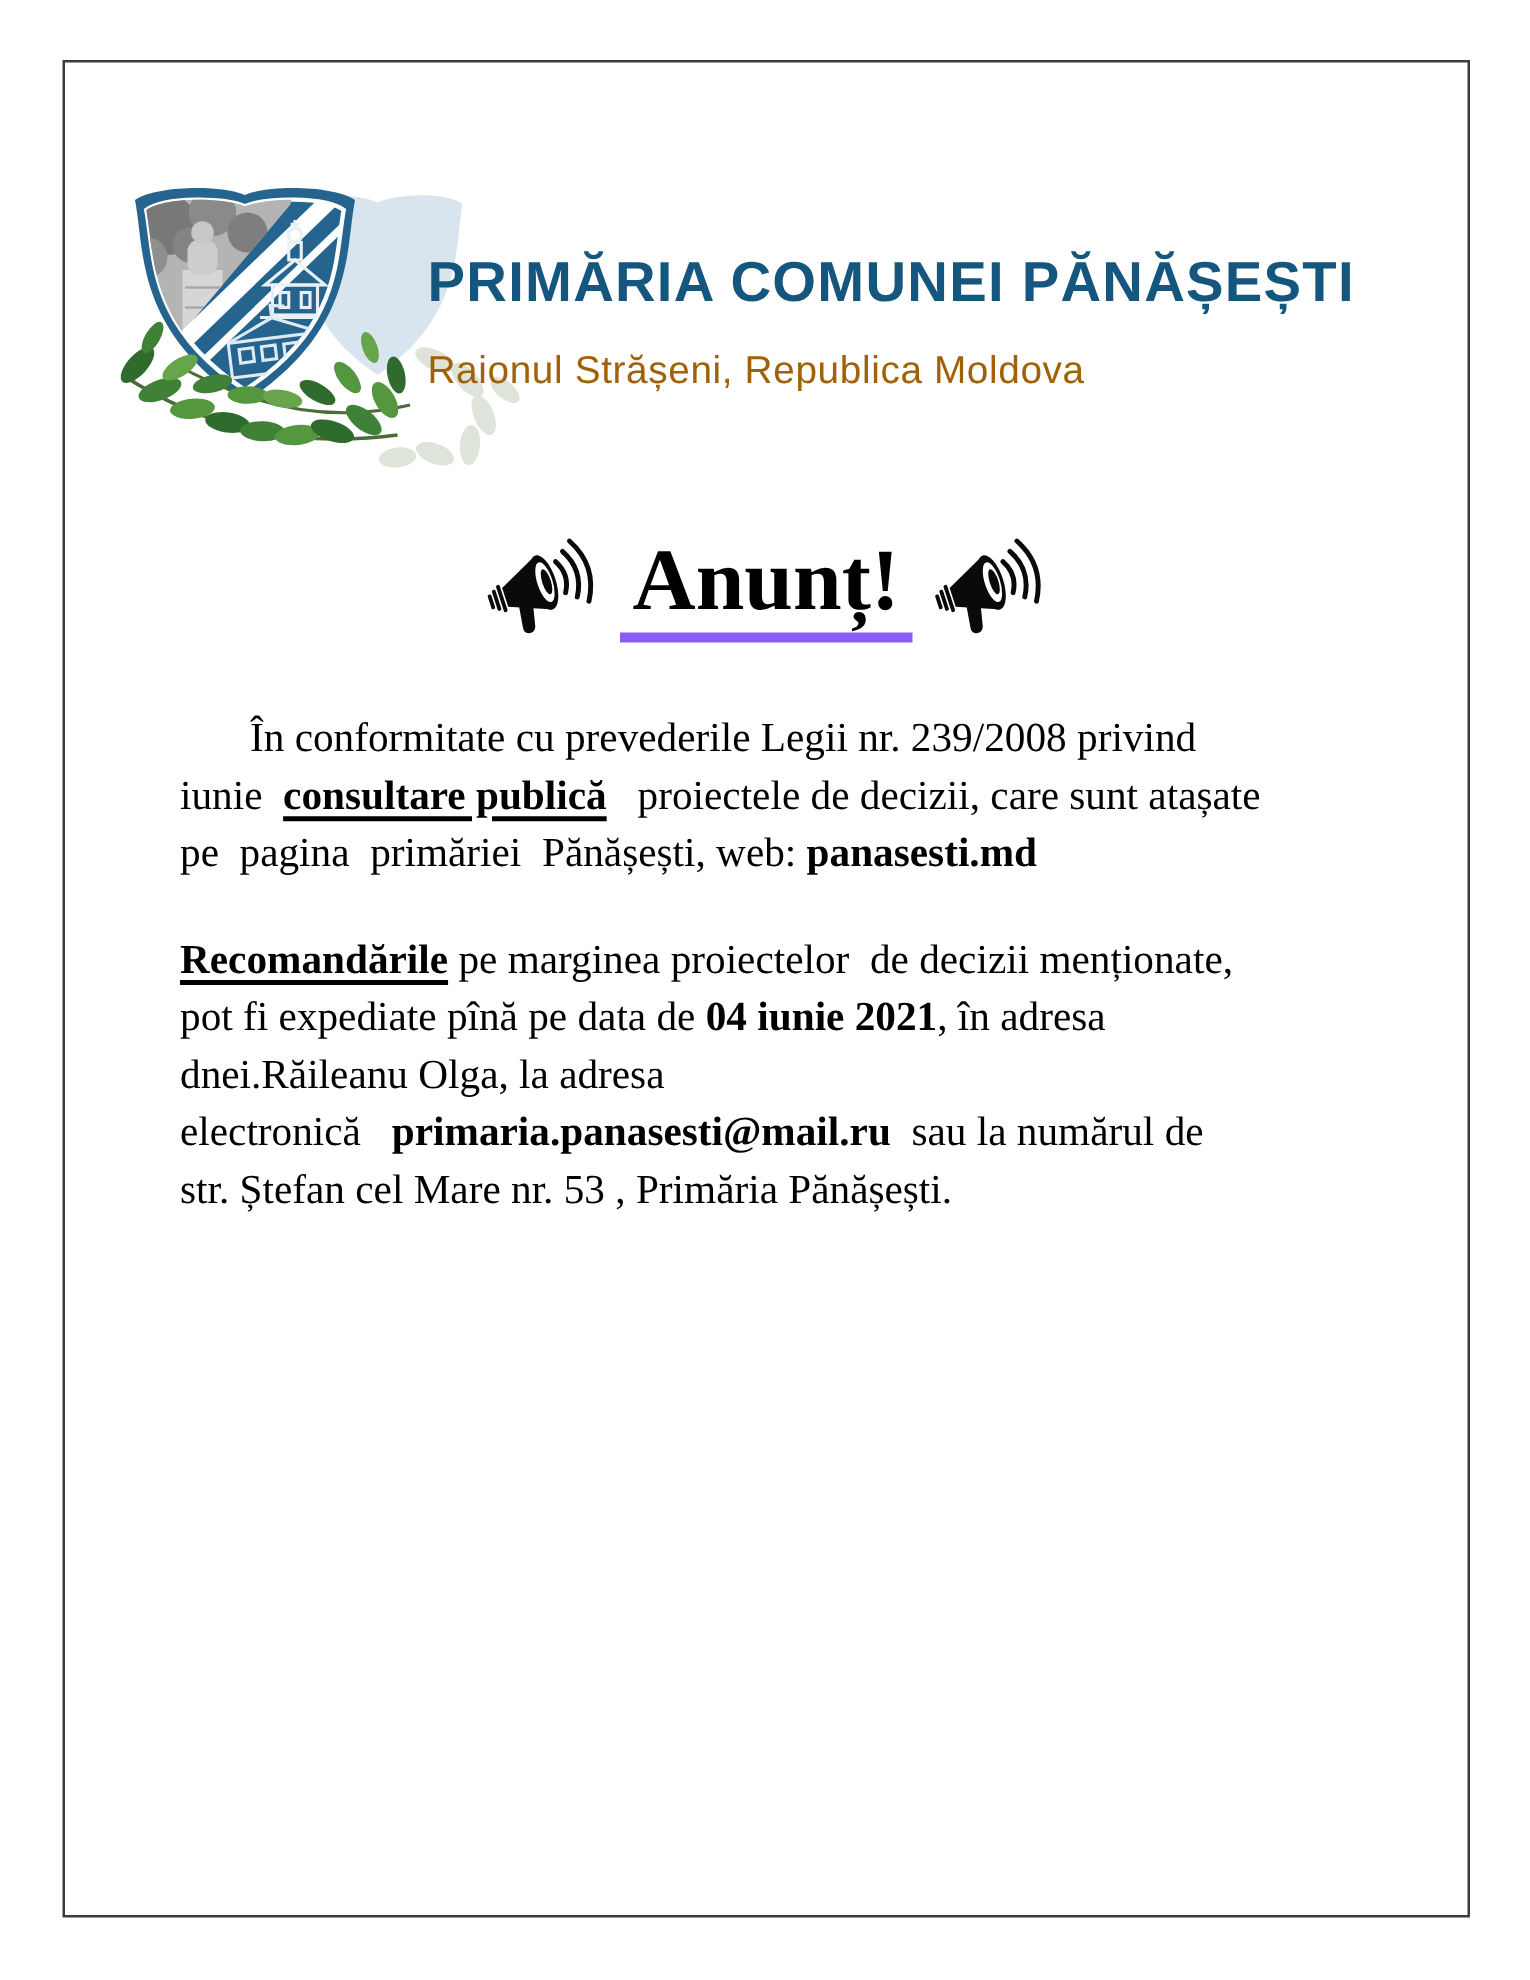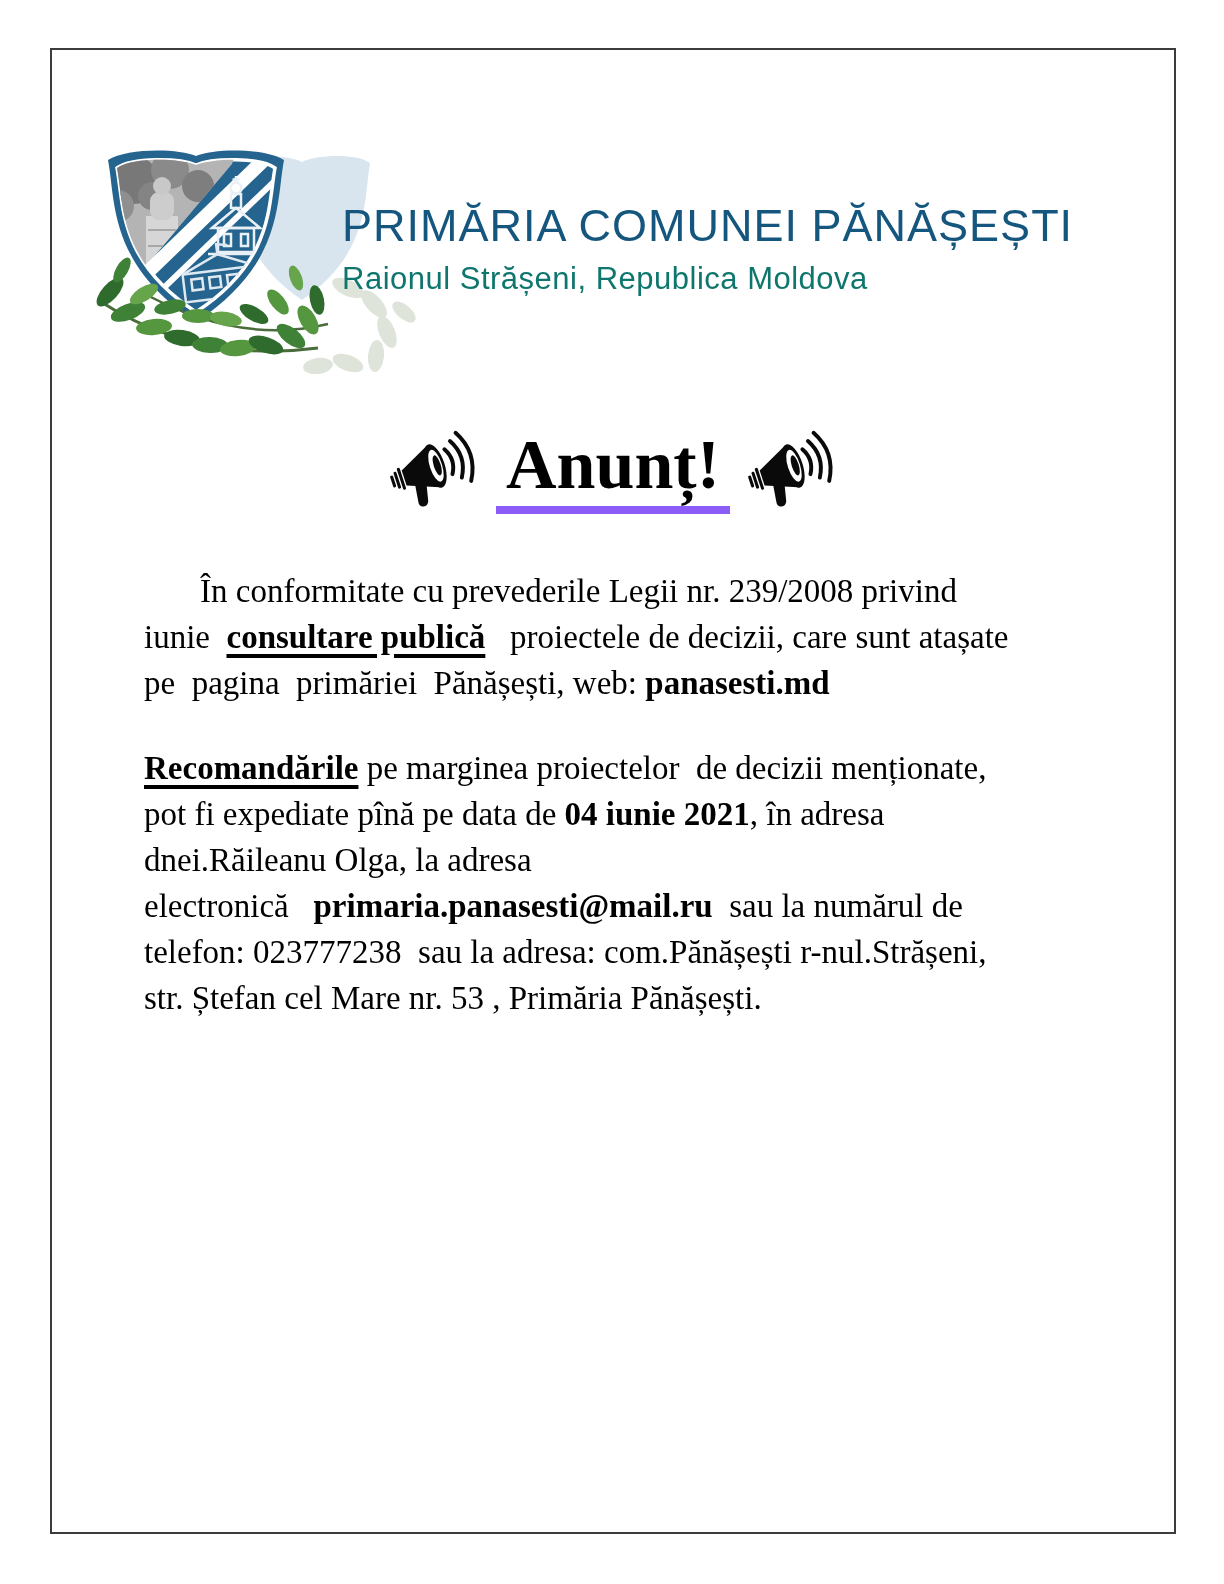--- a/index.html
+++ b/index.html
@@ -32,31 +32,31 @@
     height: 232px;
   }
   .org {
     position: absolute;
     left: 290px;
     top: 150px;
     white-space: nowrap;
   }
   .org-name {
     font-family: "Liberation Sans", sans-serif;
-    font-weight: normal;
+    font-weight: bold;
     font-size: 45px;
     letter-spacing: 1px;
     color: #15567e;
   }
   .org-sub {
     font-family: "Liberation Sans", sans-serif;
     font-size: 31px;
     letter-spacing: 0.5px;
-    color: #0f766e;
-    margin-top: 9px;
+    color: #a16207;
+    margin-top: 26px;
   }
   .title-row {
     position: absolute;
     left: 0;
     top: 378px;
     width: 100%;
     display: flex;
     justify-content: center;
     align-items: center;
     gap: 14px;
@@ -242,18 +242,17 @@
       <div class="para">
         <div class="line indent"><span>În conformitate cu prevederile Legii nr. 239/2008 privind</span></div>
         <div class="line"><span>iunie  </span><span class="b u">consultare publică</span><span>   proiectele de decizii, care sunt atașate</span></div>
         <div class="line"><span>pe  pagina  primăriei  Pănășești, web: </span><span class="b">panasesti.md</span></div>
       </div>
       <div class="para">
         <div class="line"><span class="b u">Recomandările</span><span> pe marginea proiectelor  de decizii menționate,</span></div>
         <div class="line"><span>pot fi expediate pînă pe data de </span><span class="b">04 iunie 2021</span><span>, în adresa</span></div>
         <div class="line"><span>dnei.Răileanu Olga, la adresa</span></div>
         <div class="line"><span>electronică   </span><span class="b">primaria.panasesti@mail.ru</span><span>  sau la numărul de</span></div>
-        <div class="line"><span>telefon: 023777238  sau la adresa: com.Pănășești r-nul.Strășeni,</span></div>
         <div class="line"><span>str. Ștefan cel Mare nr. 53 , Primăria Pănășești.</span></div>
       </div>
     </div>
 
 </div>
 
 </body></html>

